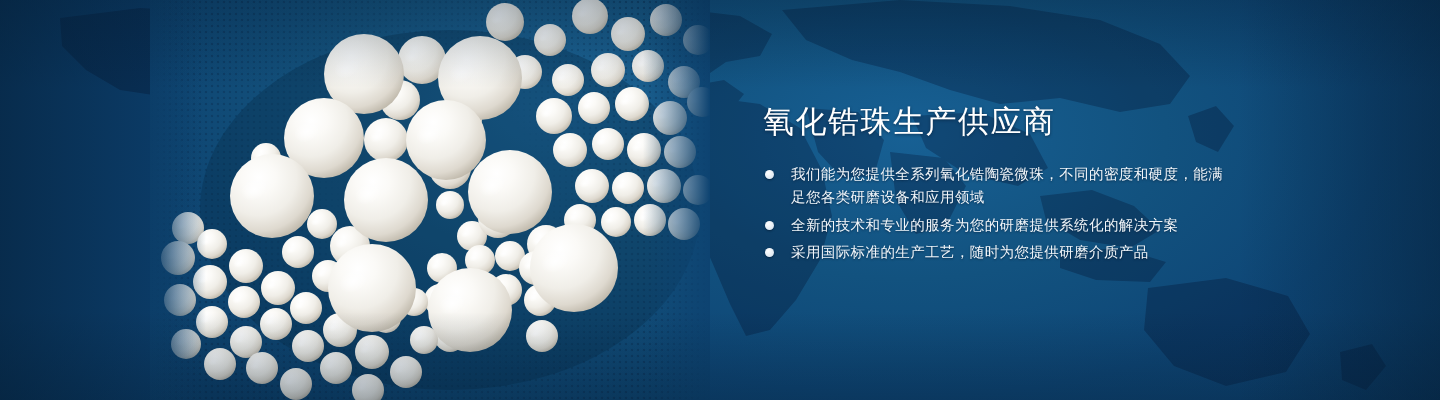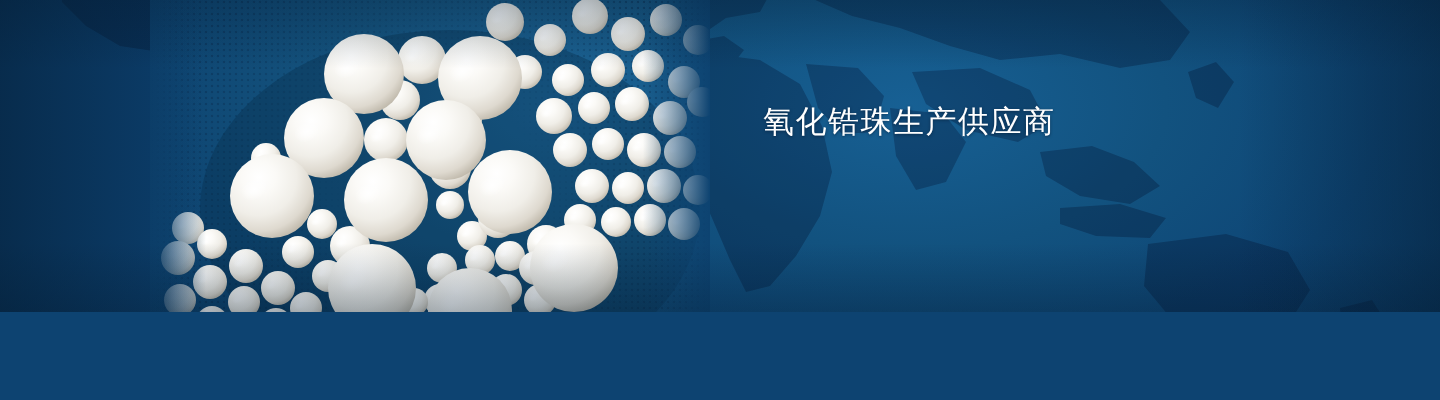--- a/index.html
+++ b/index.html
@@ -6,21 +6,21 @@
   html,body{margin:0;padding:0;}
   body{
     width:1440px;height:400px;overflow:hidden;
     font-family:"Liberation Sans","DejaVu Sans",sans-serif;
     background:#0d4371;
   }
 
   
   .banner{
     position:relative;
-    width:1440px;height:312px;
+    width:1440px;height:400px;
     overflow:hidden;
     background:#0d4371;
   }
 
   
   .bg-base{
     position:absolute;inset:0;
     background:
       radial-gradient(ellipse 760px 420px at 63% 34%, #176094 0%, #12527f 34%, #0e4676 62%, #0c3f6d 100%),
       linear-gradient(90deg,#0b3c69 0%,#0d4472 18%,#125383 50%,#0e4876 78%,#0b3e6b 100%);
@@ -306,15 +306,33 @@
 
     <div class="photo-feather"></div>
   </div>
 
   <div class="bg-vignette"></div>
 
   <div class="copy">
 
     <h1 class="headline">氧化锆珠生产供应商</h1>
 
+    <ul class="bullets">
+
+      <li class="bullet">
+        <span class="dot"></span>
+        <span>我们能为您提供全系列氧化锆陶瓷微珠，不同的密度和硬度，能满足您各类研磨设备和应用领域</span>
+      </li>
+
+      <li class="bullet">
+        <span class="dot"></span>
+        <span>全新的技术和专业的服务为您的研磨提供系统化的解决方案</span>
+      </li>
+
+      <li class="bullet">
+        <span class="dot"></span>
+        <span>采用国际标准的生产工艺，随时为您提供研磨介质产品</span>
+      </li>
+
+    </ul>
   </div>
 
 </div>
 
 </body></html>

